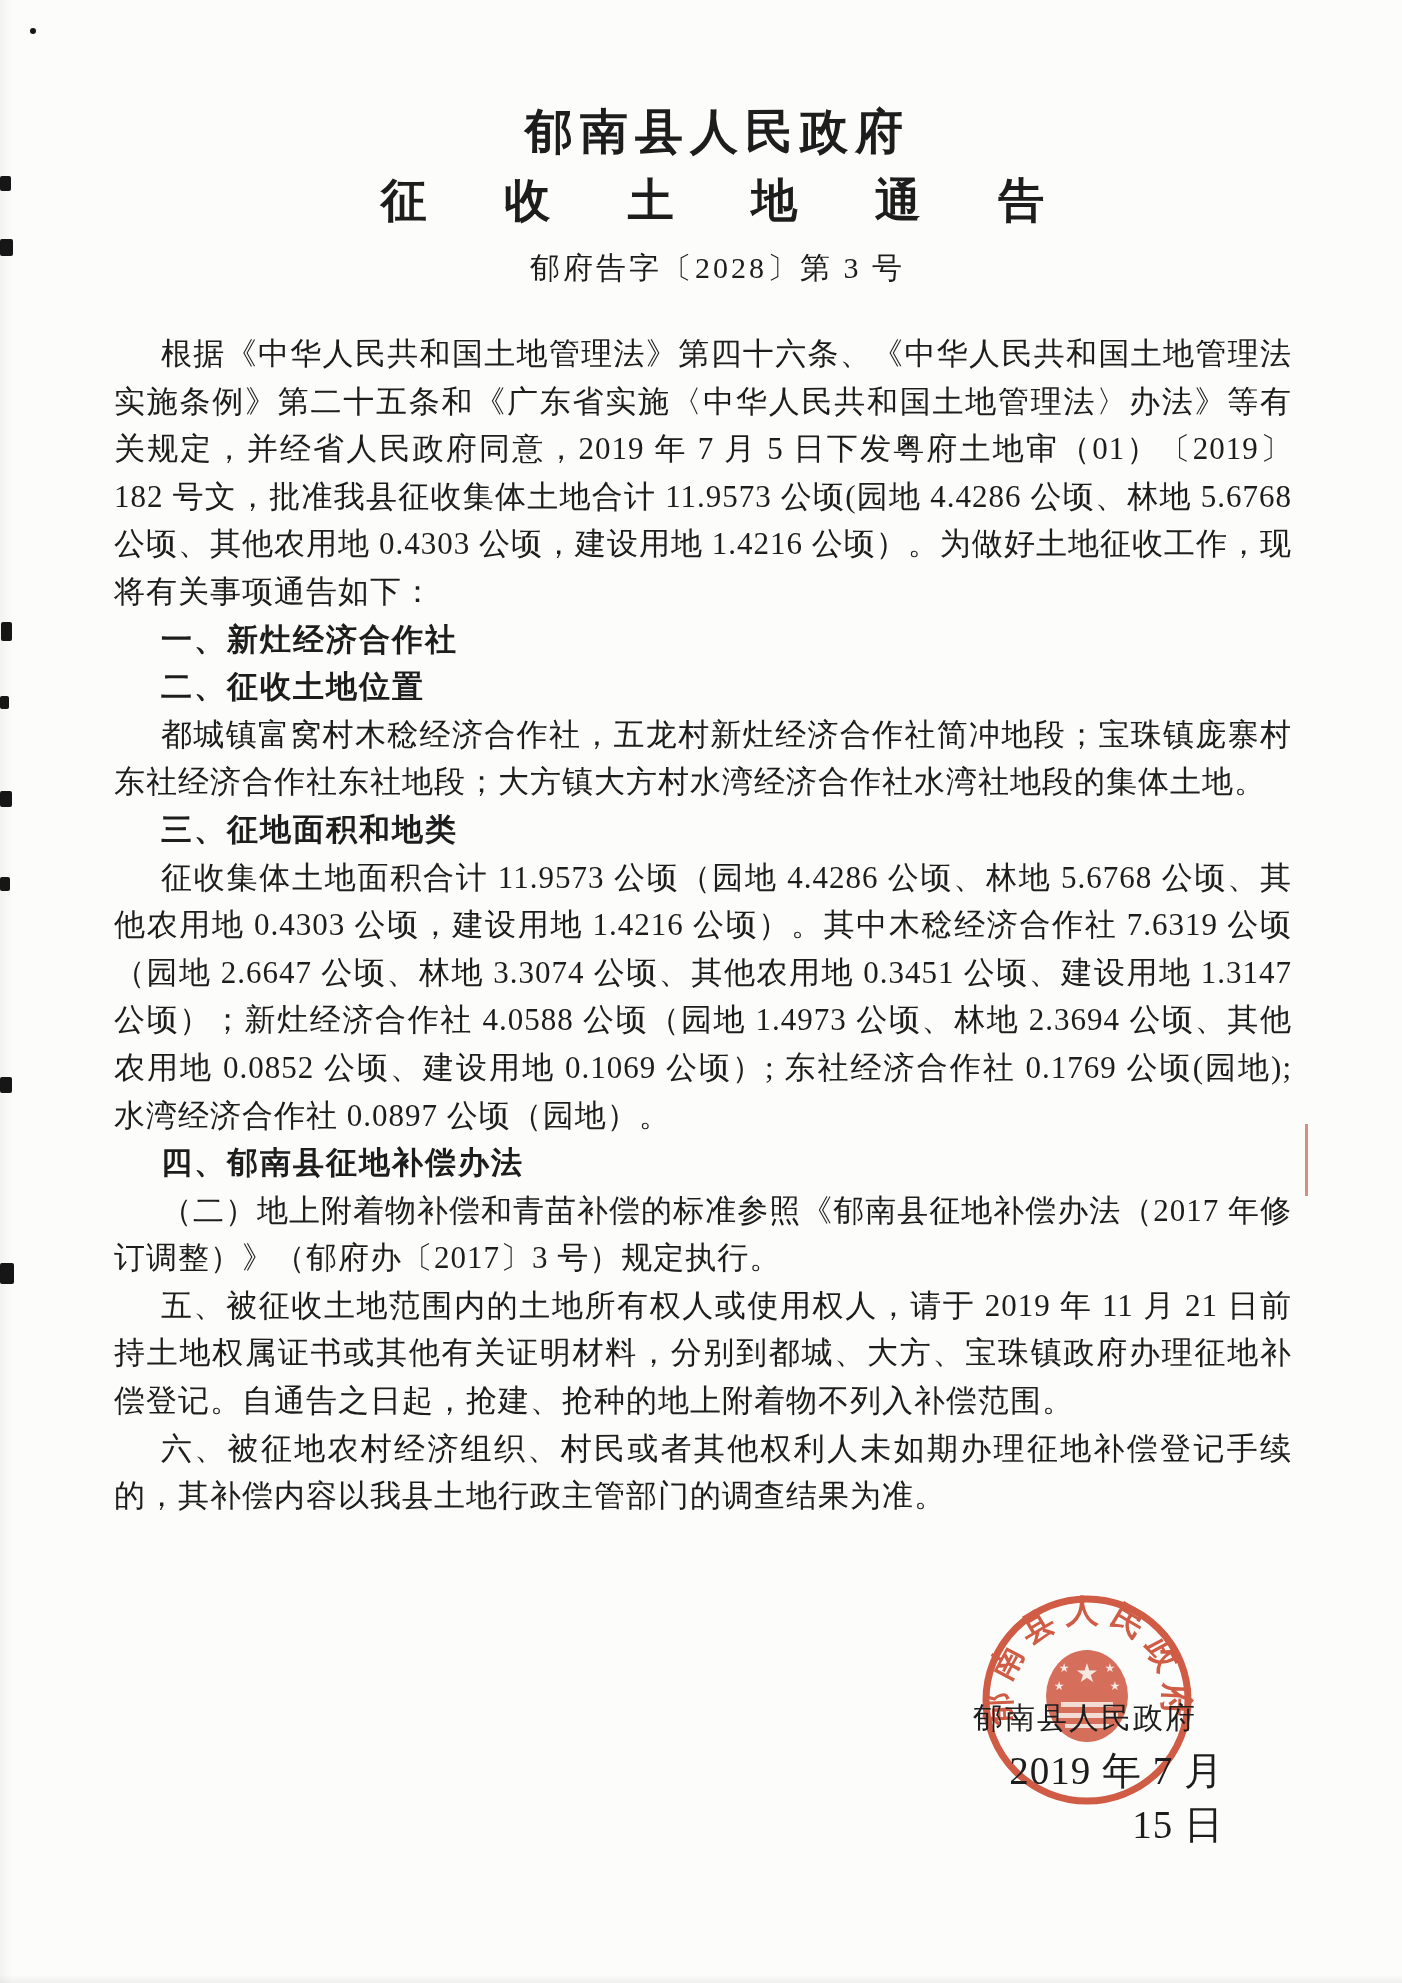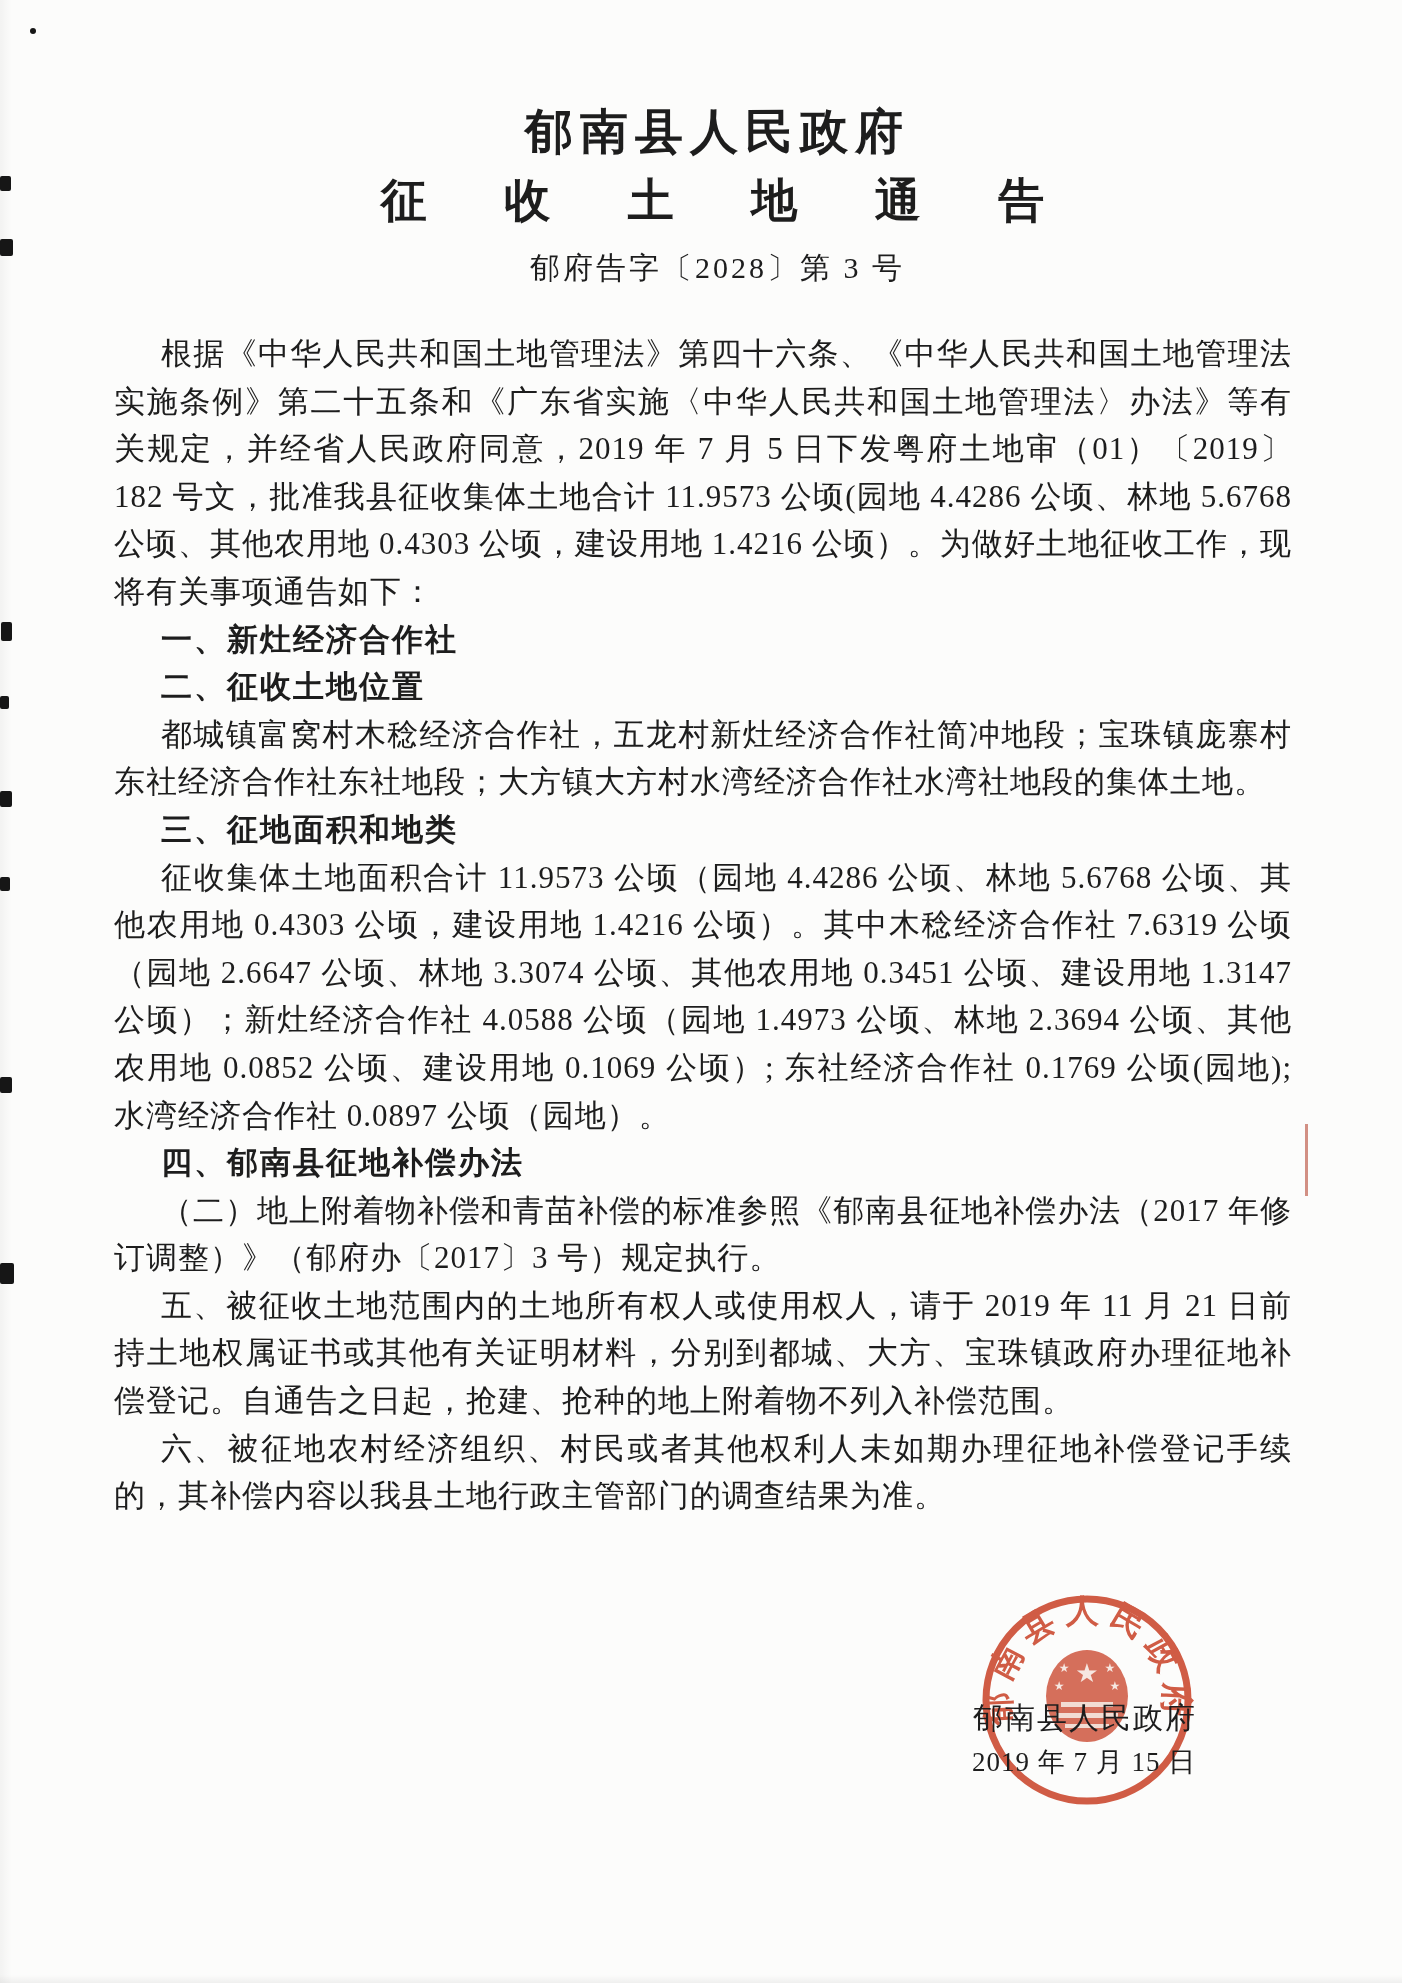--- a/index.html
+++ b/index.html
@@ -44,21 +44,21 @@
     margin:0;text-indent:47px;font-size:31px;font-weight:bold;
     font-family:"Liberation Sans","DejaVu Sans",sans-serif;
     letter-spacing:2px;
   }
   .sig-name{
     position:absolute;left:972px;top:1698px;width:226px;
     text-align:center;font-size:30px;letter-spacing:2px;z-index:5;
   }
   .sig-date{
     position:absolute;left:972px;top:1744px;width:252px;
-    text-align:left;font-size:27px;letter-spacing:1px;z-index:5;
+    text-align:right;font-size:39px;letter-spacing:1px;z-index:5;
   }
   .seal{
     position:absolute;left:973px;top:1588px;width:228px;height:228px;
     z-index:4;opacity:0.93;
   }
   .art{position:absolute;background:#161616;border-radius:2px;z-index:3;}
   .art-red{position:absolute;background:#d29084;z-index:3;}
 </style>
 </head>
 <body>

